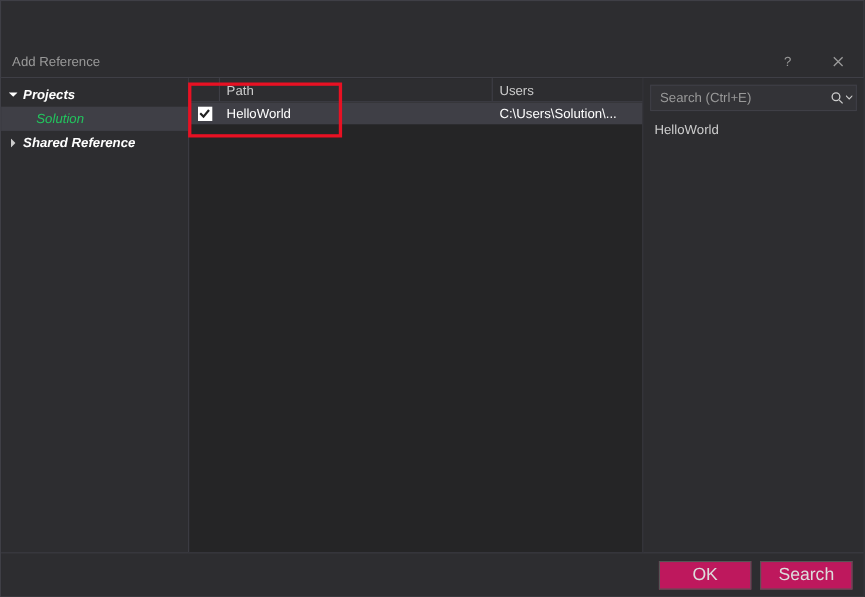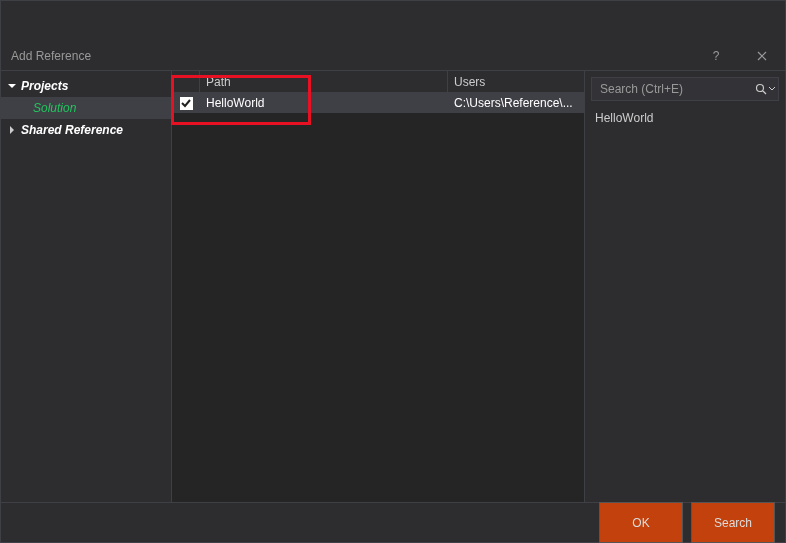--- a/index.html
+++ b/index.html
@@ -32,21 +32,21 @@
   .checkbox svg { width: 10px; height: 10px; }
   .highlight-box { position: absolute; border: 3px solid #e81123; pointer-events: none; }
   .right-pane { width: 200px; background: #2d2d30; display: flex; flex-direction: column; }
   .search-row { height: 24px; margin: 6px 6px 4px 6px; background: #333337; border: 1px solid #3f3f46; display: flex; align-items: center; padding: 0 4px 0 8px; color: #999; }
   .search-row input { flex: 1; background: transparent; border: none; outline: none; color: #ccc; font-size: 12px; }
   .search-row input::placeholder { color: #999; }
   .search-dd { display:flex; align-items:center; gap:2px; }
   .details { padding: 6px 10px; font-size: 12px; color: #ccc; }
   .details .label { font-weight: 700; color: #fff; }
   .footer { height: 40px; border-top: 1px solid #3f3f46; display:flex; align-items:center; justify-content:flex-end; padding: 0 10px; gap: 8px; background: #2d2d30; }
-  .footer button { width: 84px; height: 41px; background: #c2410c; border: 1px solid #555; color: #ddd; font-size: 12px; cursor: pointer; }
+  .footer button { width: 84px; height: 26px; background: #be185d; border: 1px solid #555; color: #ddd; font-size: 16px; cursor: pointer; }
   .content-wrap { position: relative; flex:1; display:flex; min-height:0; }
 </style>
 </head>
 <body>
 
 <div class="window">
 
   <div class="titlebar">
     <div class="title">Add Reference</div>
     <div class="btn">?</div>
@@ -95,21 +95,21 @@
         <div class="grid-body">
           <div class="row selected">
             <div class="cell-check">
               <div class="checkbox">
                 <svg viewBox="0 0 10 10">
                     <path d="M1 5 L4 8 L9 2" stroke="#222" stroke-width="2" fill="none"></path>
                   </svg>
               </div>
             </div>
             <div class="cell-name">HelloWorld</div>
-            <div class="cell-path">C:\Users\Reference\...</div>
+            <div class="cell-path">C:\Users\Solution\...</div>
           </div>
         </div>
       </div>
 
       <div class="right-pane">
         <div class="search-row">
           <input type="text" placeholder="Search (Ctrl+E)" style="">
           <span class="search-dd">
             <svg width="12" height="12" viewBox="0 0 12 12">
                 <circle cx="5" cy="5" r="3.5" stroke="#ccc" stroke-width="1.2" fill="none"></circle>

